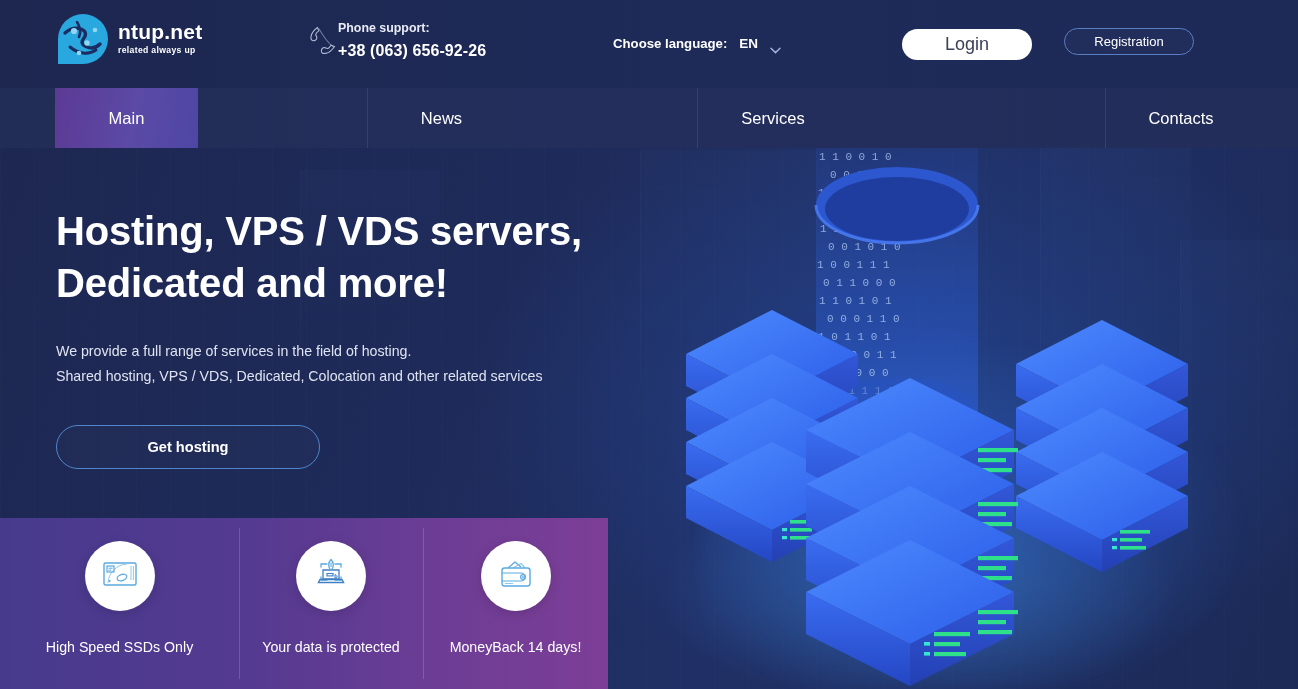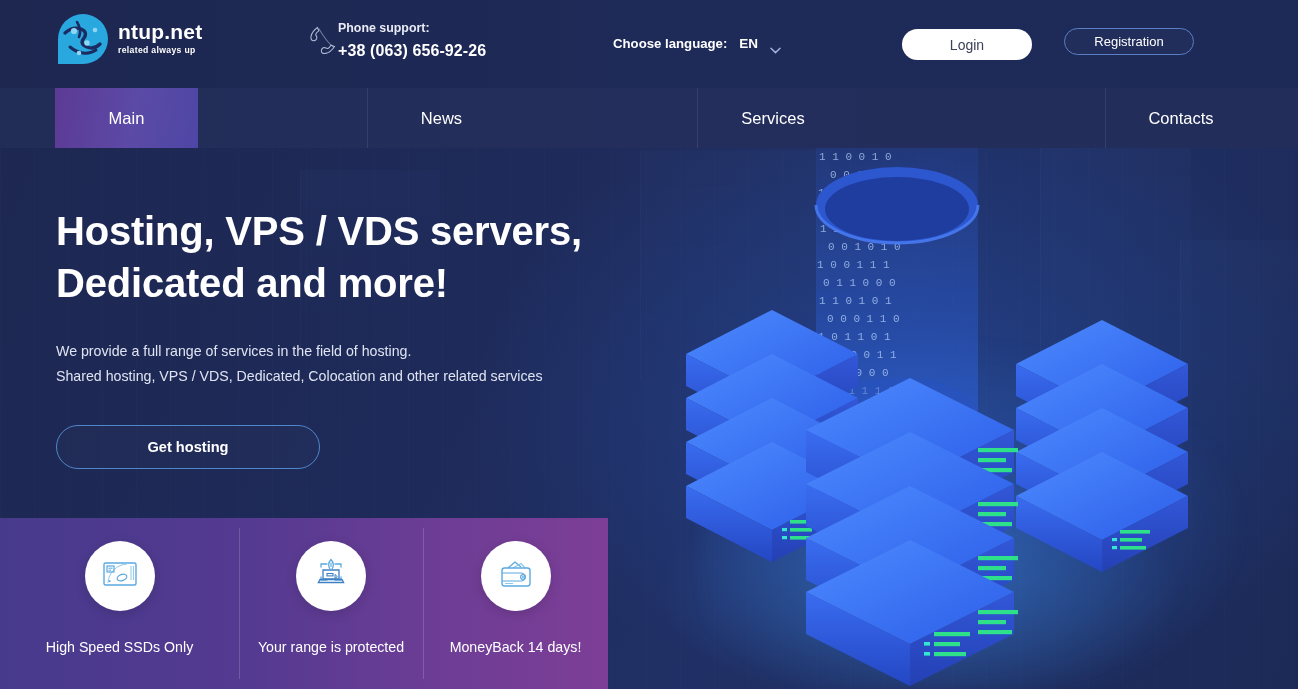--- a/index.html
+++ b/index.html
@@ -54,21 +54,21 @@
   .phone-num { color:#ffffff; font-size:16px; font-weight:bold; margin-top:9px; line-height:1; letter-spacing:.1px; }
 
   .lang { position:absolute; left:613px; top:36px; display:flex; align-items:center; gap:12px; cursor:pointer; }
   .lang-label { color:#ffffff; font-size:13.2px; font-weight:bold; }
   .lang-value { color:#ffffff; font-size:13.5px; font-weight:bold; }
   .chev { width:11px; height:7px; }
 
   .btn-login {
     position:absolute; left:902px; top:29px; width:130px; height:31px;
     background:#ffffff; border-radius:16px; color:#3a4158;
-    font-size:14px; display:flex; align-items:center; justify-content:center; cursor:pointer;
+    font-size:18px; display:flex; align-items:center; justify-content:center; cursor:pointer;
   }
   .btn-reg {
     position:absolute; left:1064px; top:28px; width:130px; height:27px;
     border:1px solid #5b7fc4; border-radius:17px; color:#ffffff;
     font-size:13px; display:flex; align-items:center; justify-content:center; cursor:pointer;
     background:rgba(255,255,255,.02);
   }
 
   
   .nav {
@@ -502,21 +502,21 @@
             <path d="M6 9 v-3 h6 M26 9 v-3 h-6 M6 19 v3 h6 M26 19 v3 h-6" fill="none" stroke="#5aa9e0" stroke-width="1.3" stroke-linecap="round"></path>
             <path d="M8 12 h16 v9 H8 Z" fill="none" stroke="#3f7fc4" stroke-width="1.3"></path>
             <path d="M5 21.5 h22 l1.6 3 H3.4 Z" fill="none" stroke="#3f7fc4" stroke-width="1.3"></path>
             <path d="M16 1.5 c1.6 1.6 2.3 3.2 2.3 5.2 0 2.4-1 4.4-2.3 5.6 -1.3-1.2-2.3-3.2-2.3-5.6 0-2 .7-3.6 2.3-5.2 Z" fill="none" stroke="#5aa9e0" stroke-width="1.3"></path>
             <path d="M16 4.5 v4.5" stroke="#5aa9e0" stroke-width="1.1"></path>
             <rect x="12" y="15.5" width="6" height="2.4" fill="none" stroke="#3f7fc4" stroke-width="1.1"></rect>
             <path d="M20 16.5 l2.4 2.2 -2.4 1.6 Z" fill="none" stroke="#3f7fc4" stroke-width="1"></path>
           </svg>
         </span>
       </div>
-      <div class="f-label">Your range is protected</div>
+      <div class="f-label">Your data is protected</div>
     </div>
 
     <div class="feature" style="width:185px;">
       <div class="f-circle">
         <span>
           <svg width="34" height="30" viewBox="0 0 34 30">
             <path d="M9 9 l7-6 6 5" fill="none" stroke="#5aa9e0" stroke-width="1.3" stroke-linejoin="round"></path>
             <path d="M14 9 l8-4.5 4 4.5" fill="none" stroke="#8fc8ea" stroke-width="1.2" stroke-linejoin="round"></path>
             <rect x="3" y="9" width="28" height="18" rx="2.4" fill="none" stroke="#5aa9e0" stroke-width="1.4"></rect>
             <path d="M3 14 h19 a2.2 2.2 0 0 1 0 8 H3" fill="none" stroke="#5aa9e0" stroke-width="1.2"></path>

